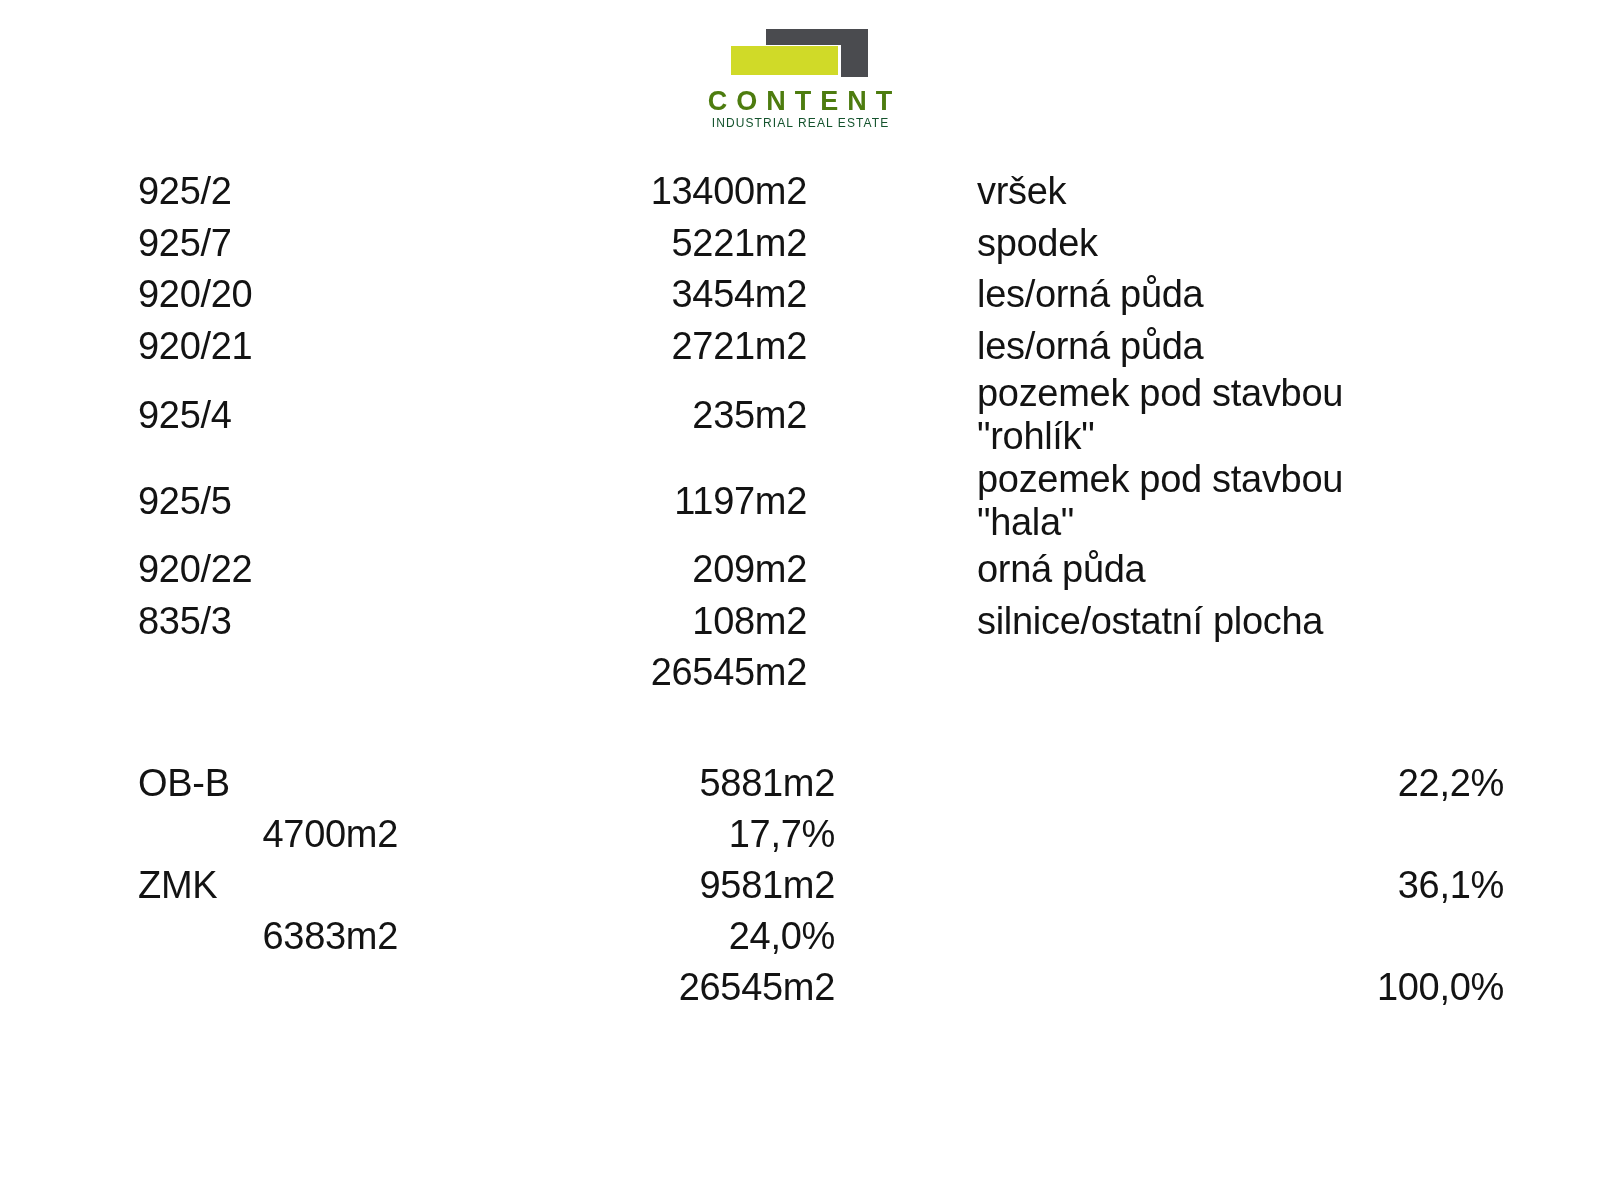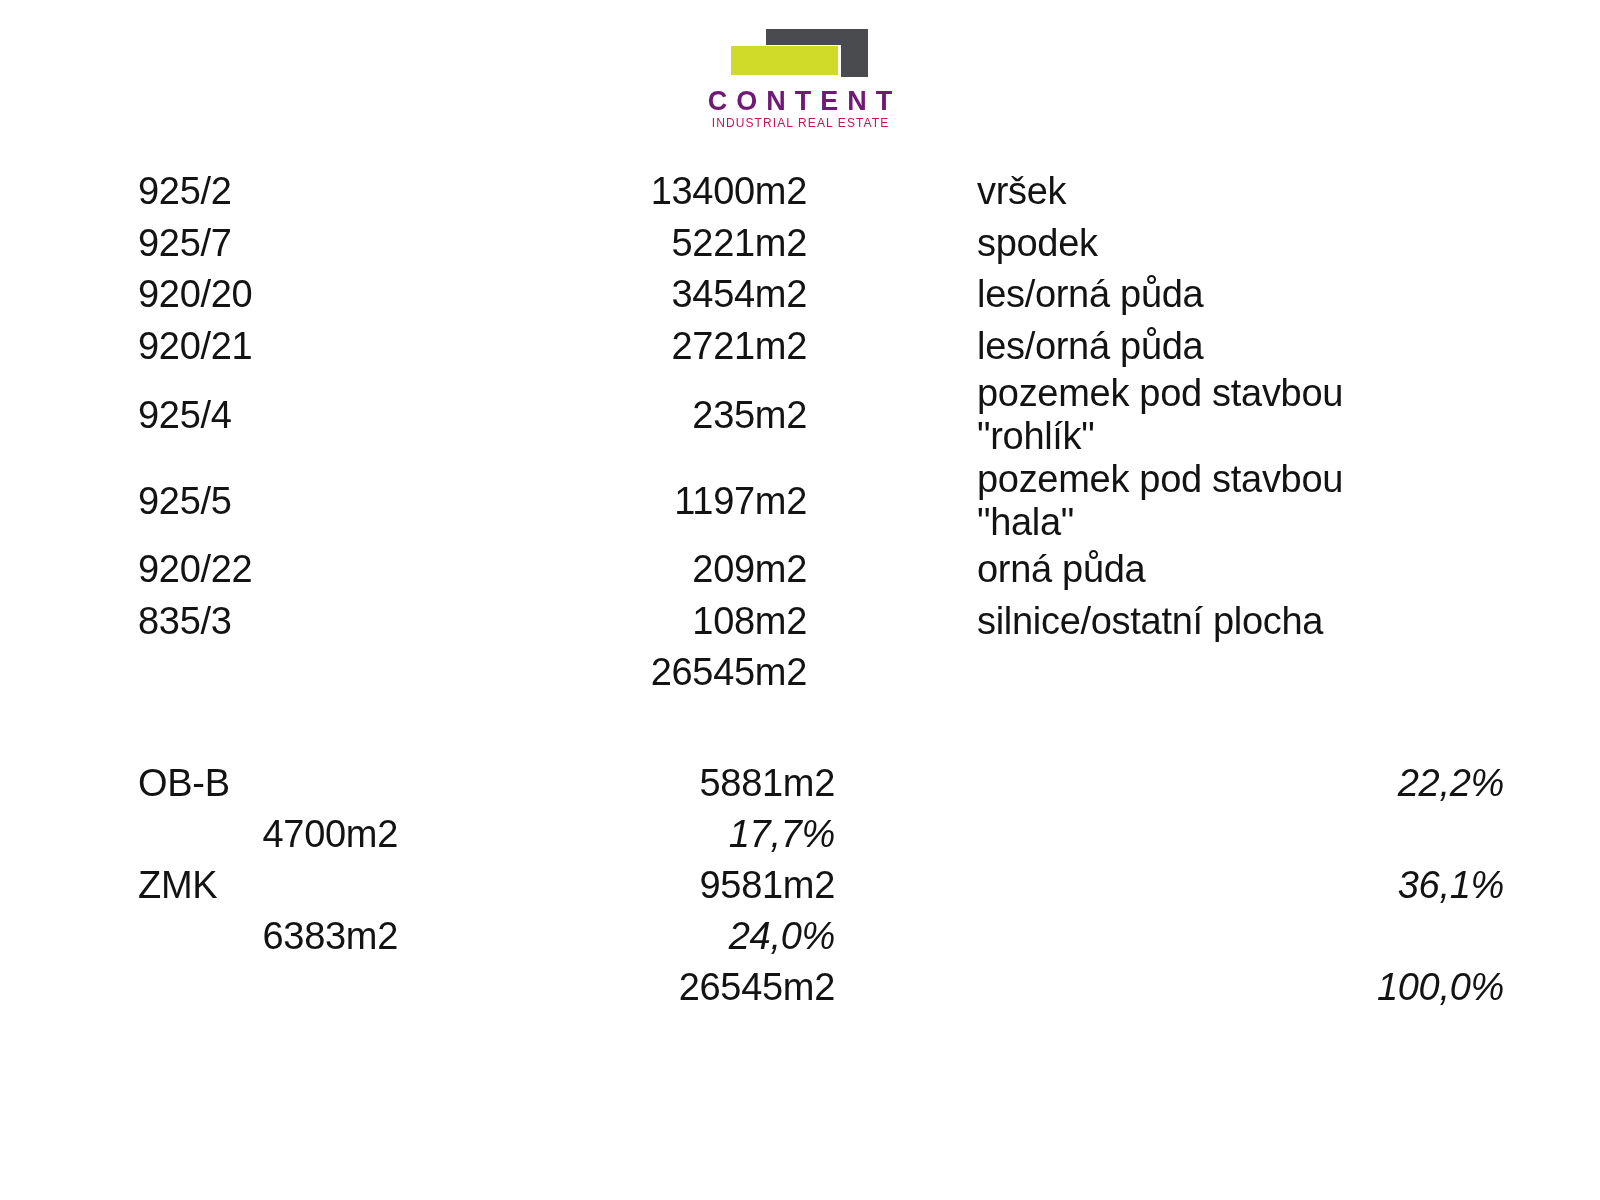--- a/index.html
+++ b/index.html
@@ -28,31 +28,31 @@
   .logo-mark { display: block; margin: 0 auto; }
   .mark-dark   { fill: #4a4b4f; }
   .mark-accent { fill: #d0da28; }
   .brand {
     margin-top: 10px;
     font-size: 27px;
     line-height: 26px;
     font-weight: 700;
     letter-spacing: 9px;
     text-indent: 9px;
-    color: #701a75;
+    color: #4d7c0f;
     white-space: nowrap;
   }
   .tagline {
     margin-top: 3px;
     font-size: 12px;
     line-height: 13px;
     font-weight: 400;
     letter-spacing: 1.1px;
     text-indent: 1px;
-    color: #be185d;
+    color: #14532d;
     white-space: nowrap;
   }
 
   
   .tbl {
     position: absolute;
     left: 118px;
     width: 1330px;
     font-size: 38px;
     letter-spacing: -0.3px;
@@ -72,21 +72,21 @@
   .zoning  .row { grid-template-columns: 280px 409px 641px; gap: 28px; }
 
   .c { white-space: nowrap; margin-left: 20px; }
   .c.area { text-align: right; }
   .c.desc {
     padding-left: 150px;
     box-sizing: border-box;
     white-space: normal;
     line-height: 43px;
   }
-  .c.pct { text-align: right; font-style: italic; }
+  .c.pct { text-align: right; }
 </style>
 </head>
 <body>
 
 <div>
 
   <header class="logo">
     <svg class="logo-mark" width="240" height="64" viewBox="0 0 240 64" aria-hidden="true">
       <polygon class="mark-dark" points="86,15 188,15 188,63 161,63 161,31 86,31"></polygon>
       <rect class="mark-accent" x="51" y="32" width="107" height="29"></rect>

